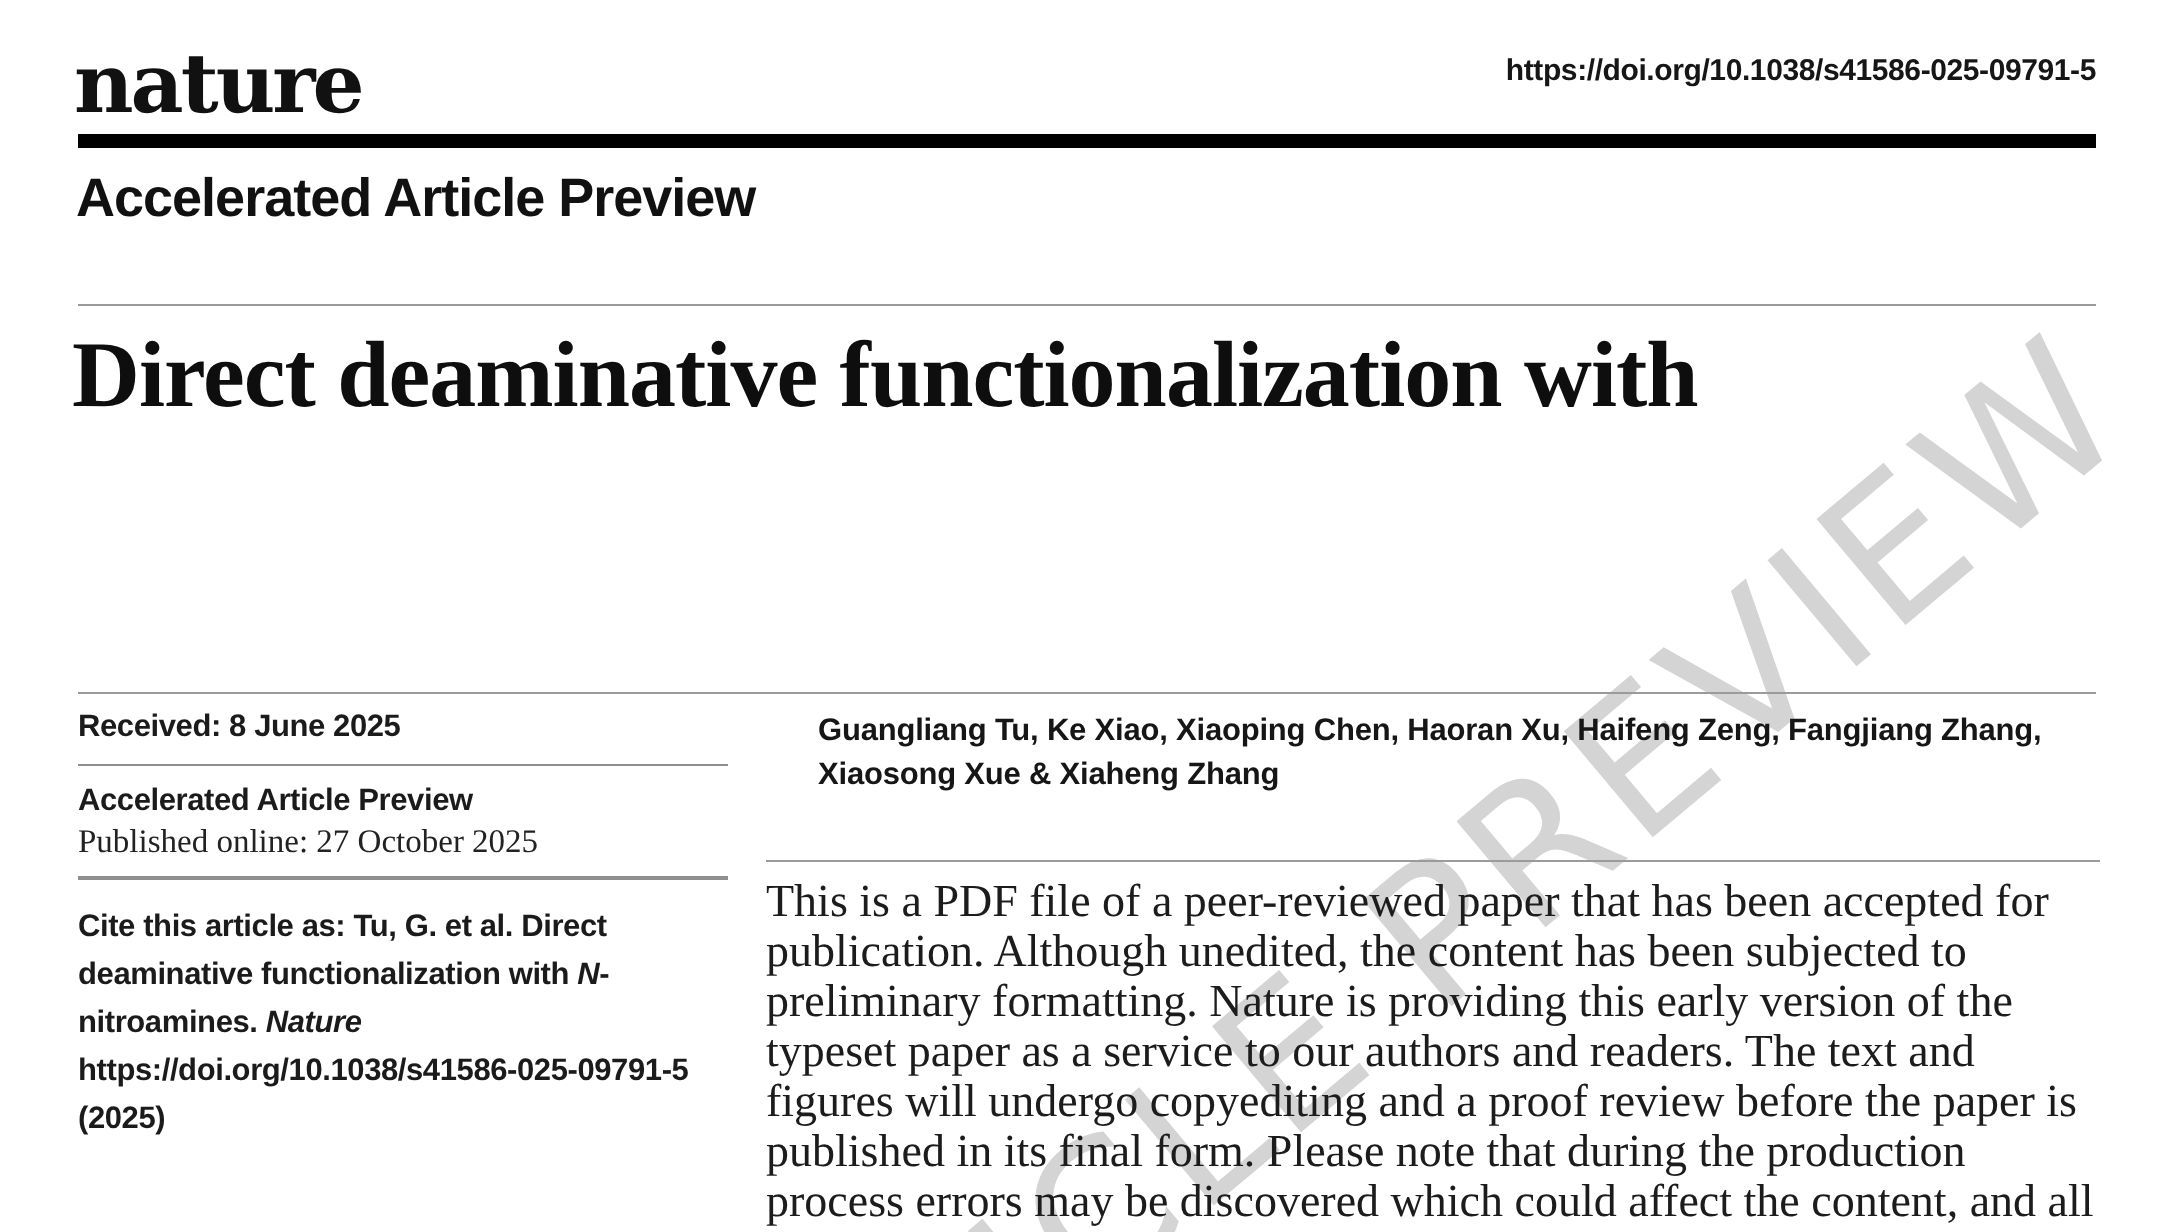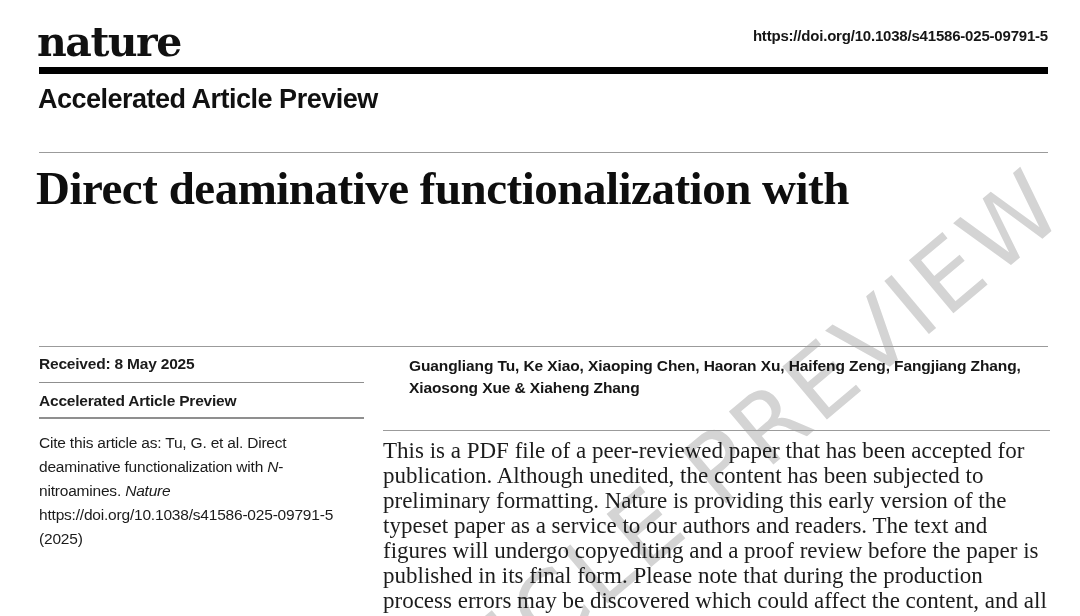--- a/index.html
+++ b/index.html
@@ -92,21 +92,21 @@
     border-bottom: 2px solid #8f8f8f;
   }
   .meta-block .bold-line { font-weight: bold; letter-spacing: -0.2px; line-height: 19px; }
   .meta-block .serif-line {
     font-family: "Liberation Serif", serif;
     font-size: 16.5px; line-height: 21px;
     color: #222;
   }
   #cite-block {
     margin-top: 12px;
-    font-weight: normal;
+    font-weight: bold;
     font-size: 15.5px;
     line-height: 24px;
     letter-spacing: -0.2px;
     color: #1b1b1b;
   }
   .it { font-style: italic; }
 
   
   #right-col {
     left: 383px; top: 347px; width: 667px;
@@ -149,23 +149,24 @@
 
   <div id="rule-title" class="abs"></div>
 
   <div id="article-title" class="abs">
     <div>Direct deaminative functionalization with</div>
   </div>
 
   <div id="rule-meta-top" class="abs"></div>
 
   <div id="meta-col" class="abs">
-    <div class="meta-row">Received: 8 May 2025</div>
+    <div class="meta-row">Received: 8 June 2025</div>
     <div class="meta-block">
       <div class="bold-line">Accelerated Article Preview</div>
+      <div class="serif-line">Published online: 27 October 2025</div>
     </div>
     <div id="cite-block"><span>Cite this article as: Tu, G. et al. Direct deaminative functionalization with </span><span class="it">N</span><span>-nitroamines. </span><span class="it">Nature</span><span> https://doi.org/10.1038/s41586-025-09791-5 (2025)</span></div>
   </div>
 
   <div id="right-col" class="abs">
     <div id="authors">Guangliang Tu, Ke Xiao, Xiaoping Chen, Haoran Xu, Haifeng Zeng, Fangjiang Zhang, Xiaosong Xue &amp; Xiaheng Zhang</div>
     <div id="rule-notice"></div>
     <div id="notice">This is a PDF file of a peer-reviewed paper that has been accepted for publication. Although unedited, the content has been subjected to preliminary formatting. Nature is providing this early version of the typeset paper as a service to our authors and readers. The text and figures will undergo copyediting and a proof review before the paper is published in its final form. Please note that during the production process errors may be discovered which could affect the content, and all legal disclaimers apply.</div>
   </div>
 

